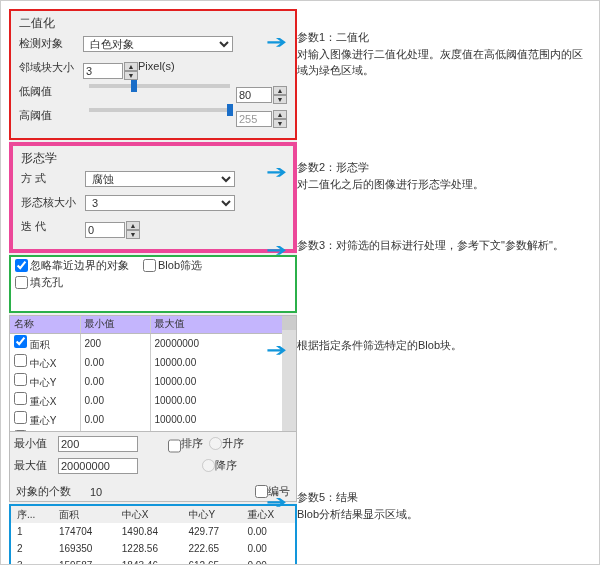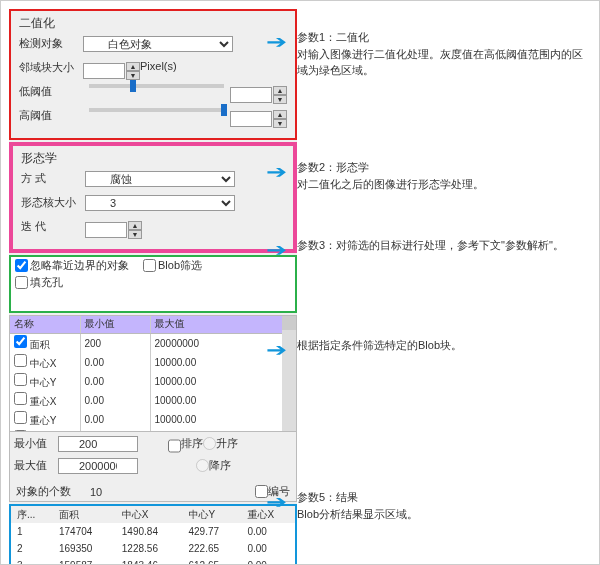--- a/index.html
+++ b/index.html
@@ -8,21 +8,21 @@
 .right{flex:1;padding:6px 4px 6px 26px;position:relative}
 .panel{background:#efefef;padding:4px 8px 6px 8px}
 .p1{border:2px solid #e21f1f}
 .p2{border:4px solid #ec4899}
 .p3{border:2px solid #2bb04a;background:#fff;padding:0 2px 20px 2px}
 .p4{border:1px solid #bbb;background:#fff;padding:0}
 .p5{border:2px solid #1296db}
 .title{font-size:12px;margin-bottom:4px}
 .row{display:flex;margin:2px 0;height:22px}
 .lab{width:64px}
-select,input[type=text]{background:#fff;border:1px solid #999;height:16px;padding:0 20px;font-size:11px}
+select,input[type=text]{background:#fff;border:1px solid #999;height:16px;padding:0 2px;font-size:11px}
 select{width:150px}
 .spin{display:inline-flex;align-items:center}
 .spin input{width:40px}
 .spinbtn{display:flex;flex-direction:column;margin-left:1px}
 .spinbtn span{width:14px;height:9px;border:1px solid #999;background:#ddd;font-size:7px;line-height:7px;text-align:center;cursor:pointer}
 .unit{}
 .sliderrow input[type=text]{width:36px}
 .slider{flex:1;height:4px;background:#ccc;margin:0 6px;position:relative}
 .thumb{position:absolute;top:-4px;width:6px;height:12px;background:#1a6ec8}
 .disabled{color:#999}
@@ -32,21 +32,21 @@
 .tbl{width:100%;border-collapse:collapse;background:#fff}
 .tbl th,.tbl td{border-right:1px solid #ccc;padding:1px 4px;text-align:left;height:17px;font-size:10px}
 .tbl th{background:#c4b5fd;border-bottom:1px solid #bbb;font-weight:normal}
 .scroll{height:116px;overflow:hidden;position:relative;border-bottom:1px solid #bbb}
 .sb{position:absolute;right:0;top:0;width:14px;height:100%;background:#ddd}
 .sb .tr{height:14px;background:#ccc}
 .minmax{padding:2px 4px;background:#efefef}
 .minmax .row{height:20px}
 .minmax .lab{width:44px}
 .minmax input[type=text]{width:80px}
-.radiocol{display:flex;flex-direction:column;font-size:10px;color:#888}
+.radiocol{display:flex;flex-direction:column;margin-left:6px;font-size:10px;color:#888}
 .radiocol label{display:flex;align-items:center}
 .countrow{display:flex;align-items:center;padding:2px 6px;background:#efefef}
 .countrow .lab{width:74px}
 .res{background:#fff;padding:0}
 .res th{background:#efefef}
 .res td,.res th{font-size:10px;border:none;padding:1px 6px}
 .annot{position:absolute;left:0;font-size:13px;line-height:1.5}
 .arrow{position:absolute;left:-28px;color:#1296db;font-size:18px;transform:scaleX(1.4)}
 .h{color:#333}
 </style>

